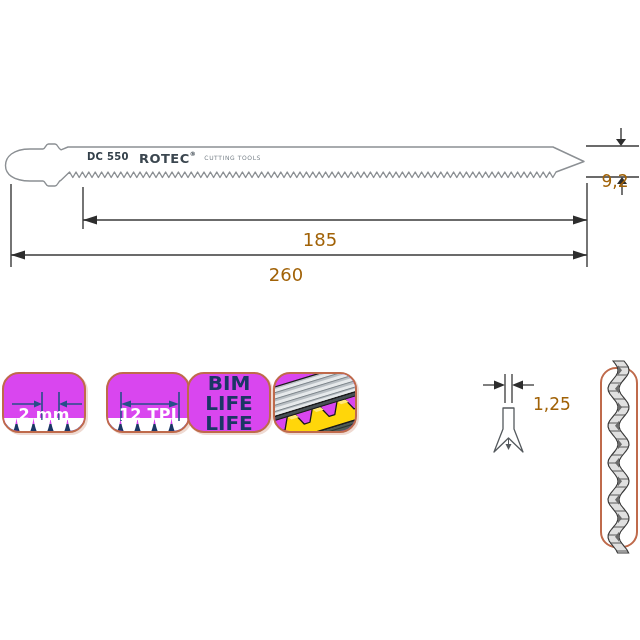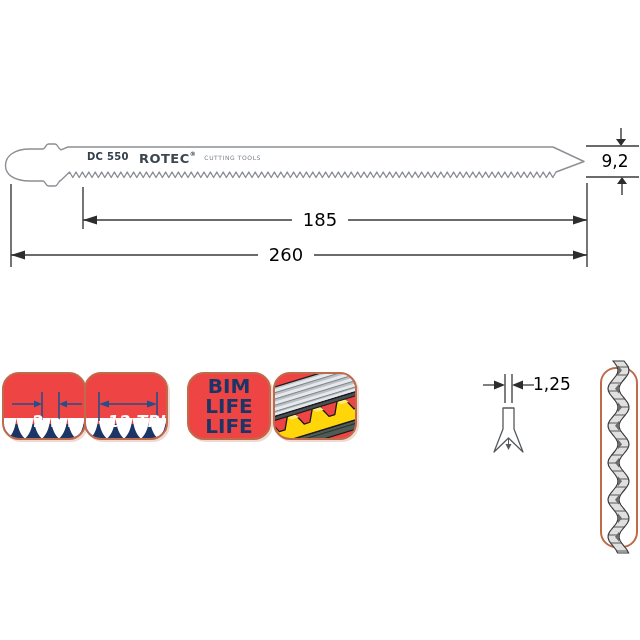--- a/index.html
+++ b/index.html
@@ -5,41 +5,41 @@
   html,body{margin:0;padding:0;}
   body{
     width:640px;height:640px;background:#ffffff;position:relative;overflow:hidden;
     font-family:"DejaVu Sans","Liberation Sans",sans-serif;
   }
   .abs{position:absolute;}
   svg{display:block;}
 
   
   .dim-text{
-    position:absolute;color:#000000;font-size:18px;font-weight:400;
-    background:#ffffff;text-align:center;padding:0 4px;line-height:22px;
+    position:absolute;color:#a16207;font-size:18px;font-weight:400;
+    background:#ffffff;text-align:center;padding:0 4px;line-height:22px;margin-top:20px;
   }
   .dim-small{font-size:17px;background:transparent;padding:0;}
 
   
   #blade-print{position:absolute;left:87px;top:148px;height:14px;white-space:nowrap;}
   #blade-print .code{font-size:10px;font-weight:700;color:#33404a;vertical-align:3px;letter-spacing:.3px;}
   #blade-print .brand{font-size:13px;font-weight:800;color:#3c4750;letter-spacing:.5px;margin-left:5px;}
   #blade-print .reg{font-size:6px;color:#3c4750;vertical-align:7px;}
   #blade-print .tagline{font-size:6px;color:#79828a;letter-spacing:.6px;margin-left:3px;vertical-align:3px;}
 
   
   .badge{
-    position:absolute;top:372px;width:84px;height:68px;background:#ef4444;
+    position:absolute;top:372px;width:84px;height:61px;background:#d946ef;
     border:2.5px solid #bf6a4b;border-radius:17px;overflow:hidden;
     box-shadow:2px 2px 0 rgba(191,106,75,.25);
     box-sizing:border-box;
   }
   .badge .label{
-    position:absolute;left:0;right:0;bottom:7px;text-align:right;
+    position:absolute;left:0;right:0;bottom:7px;text-align:center;
     color:#ffffff;font-size:16px;font-weight:700;letter-spacing:.3px;
   }
   #badge-material-type{
     color:#1b3666;font-weight:800;font-size:20px;line-height:20px;
     display:flex;flex-direction:column;align-items:center;justify-content:center;
     text-align:center;
   }
 </style>
 </head>
 <body>
@@ -120,21 +120,21 @@
       <line x1="55" y1="18" x2="55" y2="46"></line>
       <line x1="8" y1="30" x2="31" y2="30"></line>
       <polygon points="38,30 30,26.5 30,33.5" stroke="none"></polygon>
       <line x1="62" y1="30" x2="78" y2="30"></line>
       <polygon points="55,30 63,26.5 63,33.5" stroke="none"></polygon>
     </g>
   </svg>
   <div class="label">2 mm</div>
 </div>
 
-<div class="badge" style="left:84px;font-style:italic;">
+<div class="badge" style="left:106px;">
   <svg width="84" height="85" viewBox="0 0 84 85">
     <rect x="0" y="50" width="84" height="35" fill="#1b3666"></rect>
     <path class="teeth-path" d="M-4.5,44 C-3,55 -0.5,61 4,64.5 C8.5,61 11,55 12.5,44 Z M12.5,44 C14,55 16.5,61 21,64.5 C25.5,61 28,55 29.5,44 Z M29.5,44 C31,55 33.5,61 38,64.5 C42.5,61 45,55 46.5,44 Z M46.5,44 C48,55 50.5,61 55,64.5 C59.5,61 62,55 63.5,44 Z M63.5,44 C65,55 67.5,61 72,64.5 C76.5,61 79,55 80.5,44 Z M80.5,44 C82,55 84.5,61 89,64.5 C93.5,61 96,55 97.5,44 Z " fill="#ffffff"></path>
     <g stroke="#264f88" stroke-width="1.6" fill="#264f88">
       <line x1="13" y1="18" x2="13" y2="47"></line>
       <line x1="71" y1="18" x2="71" y2="47"></line>
       <line x1="20" y1="30" x2="64" y2="30"></line>
       <polygon points="13,30 23,26.5 23,33.5" stroke="none"></polygon>
       <polygon points="71,30 61,26.5 61,33.5" stroke="none"></polygon>
     </g>

